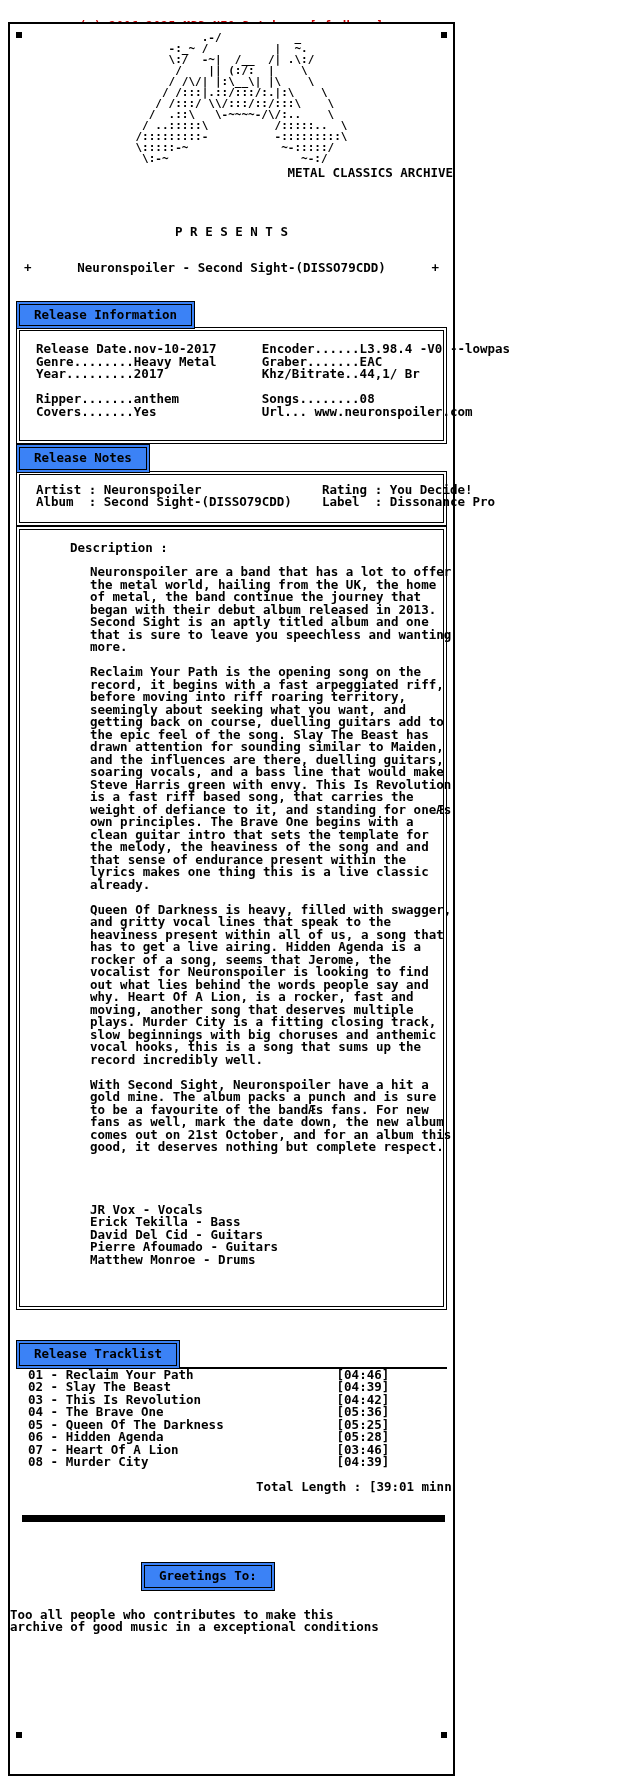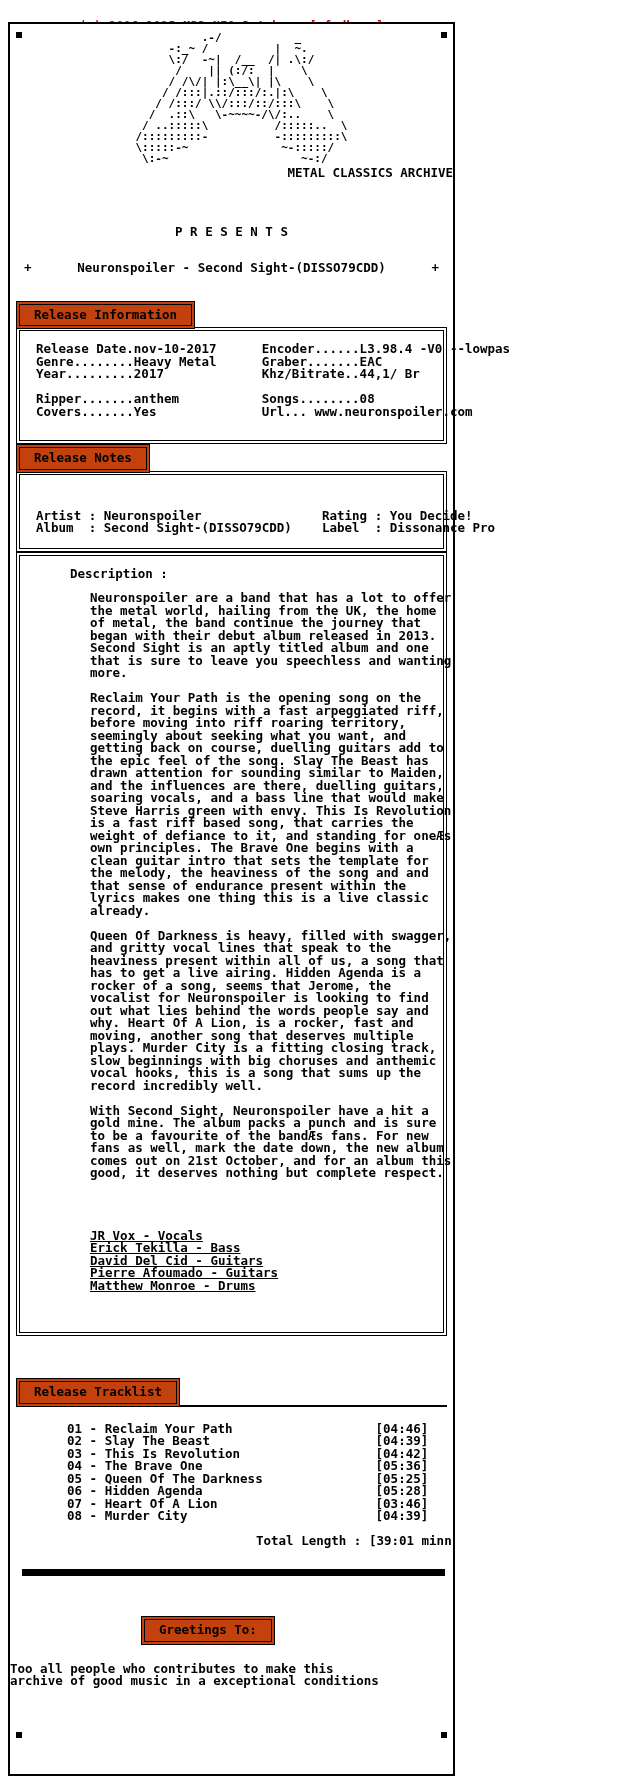--- a/index.html
+++ b/index.html
@@ -19,37 +19,37 @@
     border:2px solid #000;background:#fff;
   }
   .sq{position:absolute;width:6px;height:6px;background:#000;}
   .sq.tl{top:8px;left:6px}.sq.tr{top:8px;right:6px}
   .sq.bl{bottom:36px;left:6px}.sq.br{bottom:36px;right:6px}
   .ascii-art{margin:8px auto 0 auto;width:max-content;font-size:11px;line-height:11px;}
   .archive-name{text-align:right;font-size:12.5px;margin-top:3px;}
   .presents{text-align:center;margin-top:46px;}
   .release-line{display:flex;justify-content:space-between;margin-top:24px;padding:0 14px;}
   .tab{
-    position:relative;z-index:2;background:#c2410c;width:max-content;
+    position:relative;z-index:2;background:#3b82f6;width:max-content;
     border:1px solid #000;padding:2px;margin-left:6px;margin-bottom:-2px;
   }
   .tab-inner{border:1px solid #000;padding:4px 14px 4px 14px;}
   .dbox{position:relative;z-index:1;border:1px solid #000;padding:2px;margin:0 6px;}
   .dbox-inner{border:1px solid #000;}
   .tab.m-top-info{margin-top:26px;}
   .tab.m-top-notes{text-align:center;}
-  .tab.m-top-tracks{margin-top:42px;}
+  .tab.m-top-tracks{margin-top:30px;}
   .info-lines{padding:12px 4px 22px 16px;}
-  .notes-lines{padding:3px 4px 13px 16px;margin-top:32px;}
+  .notes-lines{padding:9px 4px 13px 16px;}
   .desc-box{margin-top:0;}
   .desc-title{padding:12px 0 0 50px;}
   .desc-lines{padding:12px 0 0 70px;}
-  .lineup-lines{padding:50px 0 40px 70px;text-decoration:underline;}
+  .lineup-lines{padding:50px 0 40px 70px;}
   .tl-rule{border-top:2px solid #000;margin:0 6px;position:relative;z-index:1;}
-  .track-lines{margin-top:16px;padding-left:57px;}
+  .track-lines{margin-top:0;padding-left:18px;}
   .total-line{margin-top:12px;padding-left:246px;}
   .thick-bar{height:7px;background:#000;margin:22px 8px 0 12px;}
   .tab.greet{margin:40px 0 0 131px;}
   .greet-lines{margin-top:18px;}
 </style>
 </head>
 <body>
 
 <div class="site-header" style="color: rgb(204, 0, 0); margin-top: 16px;">(c) 2006-2025 MP3 NFO Database [nfodb.ru]</div>
 

